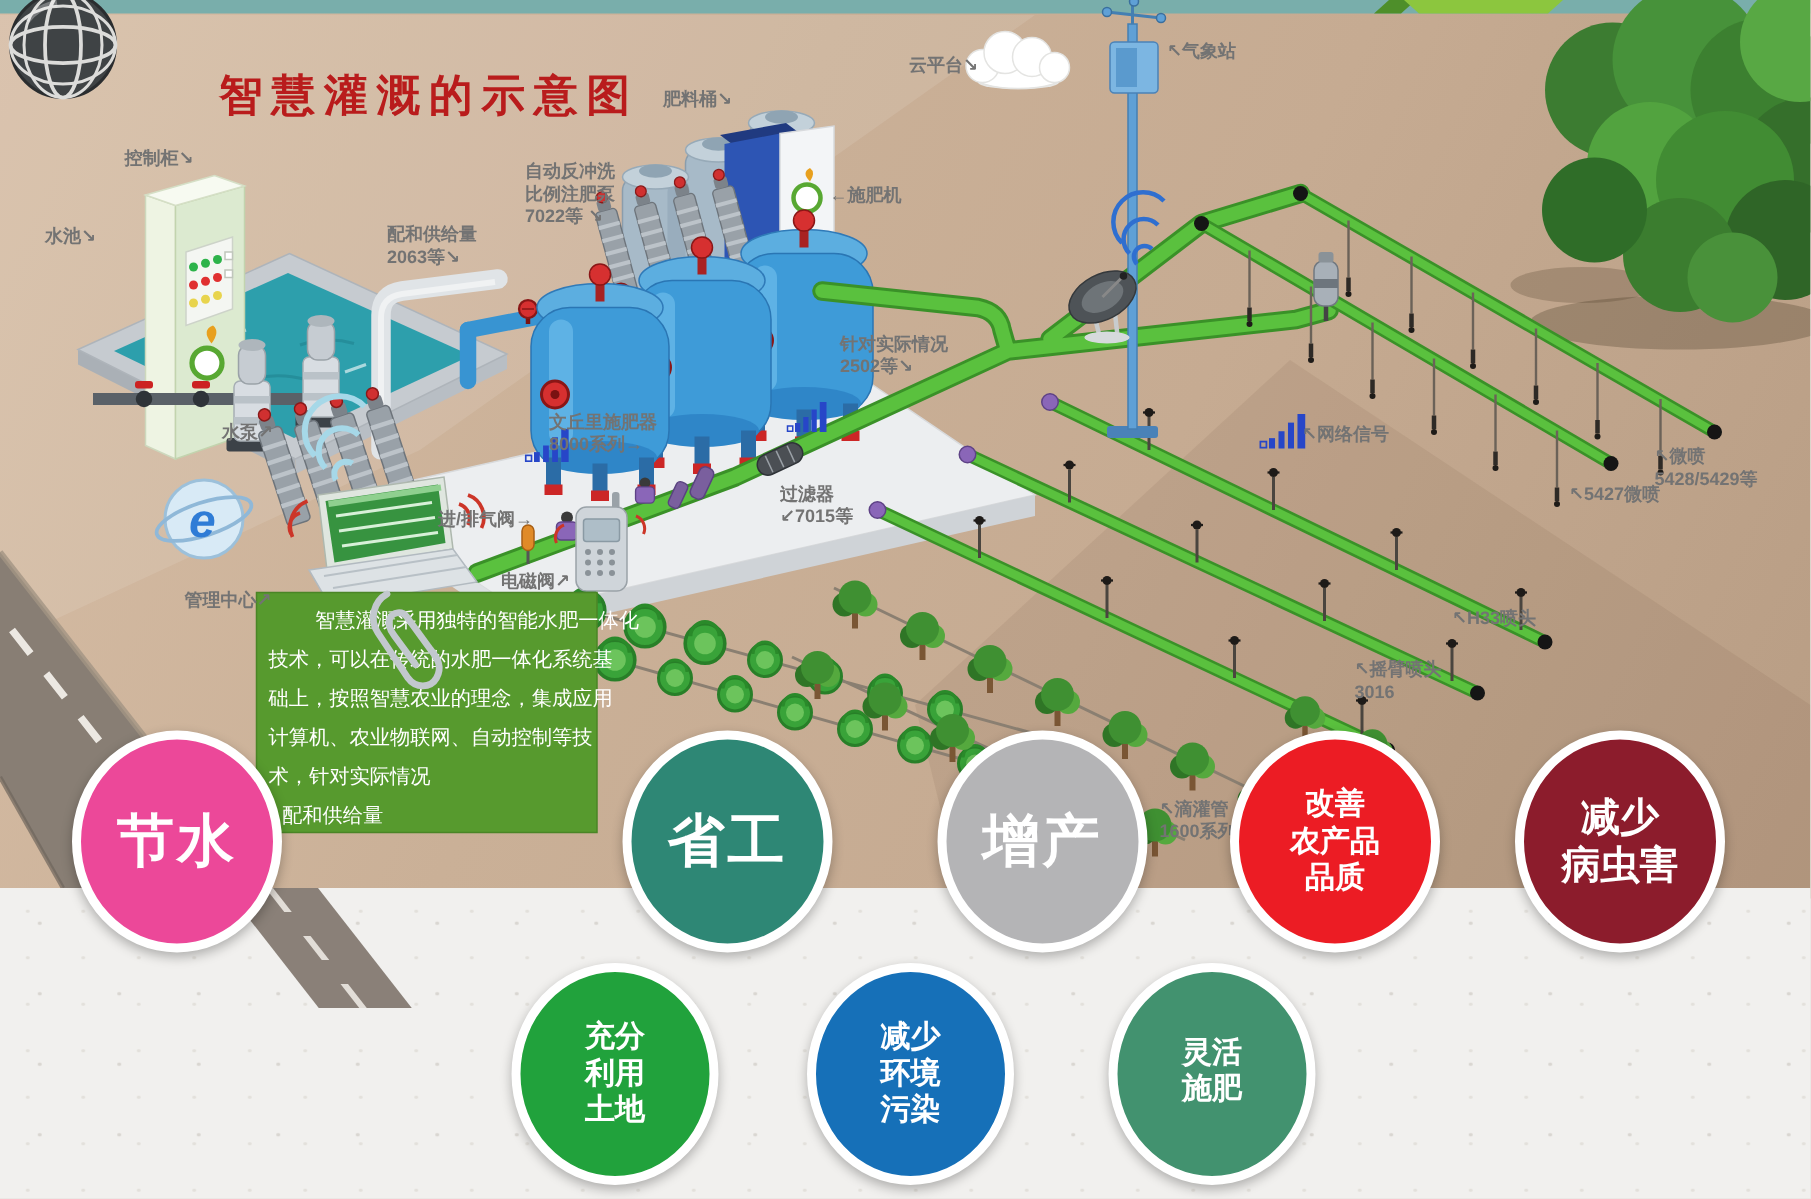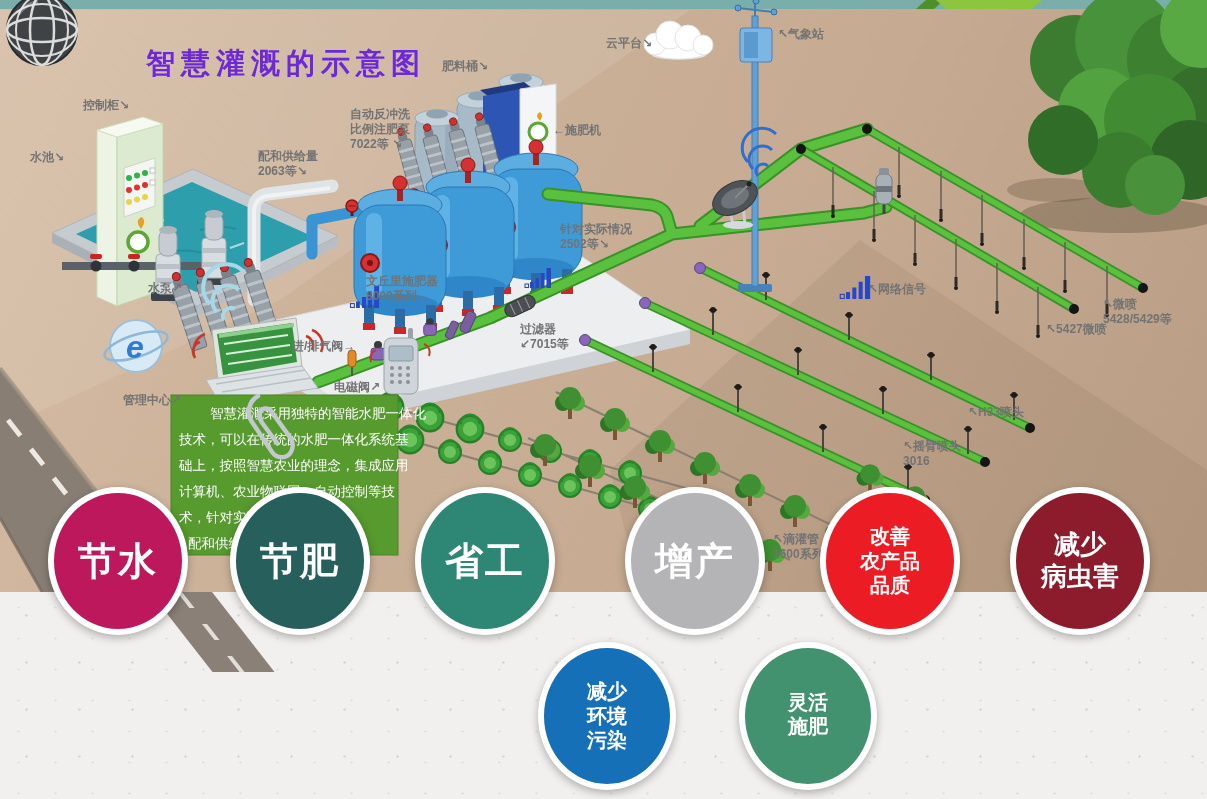--- a/index.html
+++ b/index.html
@@ -441,21 +441,21 @@
       <text class="descline" x="210" y="418">智慧灌溉采用独特的智能水肥一体化</text>
       <text class="descline" x="179" y="444">技术，可以在传统的水肥一体化系统基</text>
       <text class="descline" x="179" y="470">础上，按照智慧农业的理念，集成应用</text>
       <text class="descline" x="179" y="496">计算机、农业物联网、自动控制等技</text>
       <text class="descline" x="179" y="522">术，针对实际情况</text>
       <text class="descline" x="188" y="548">配和供给量</text>
     </g>
     <path d="M258,396 c-9,5 -12,17 -6,26 l20,30 c5,7 15,7 19,0 c4,-7 1,-13 -4,-19 l-16,-22 c-3,-4 -9,-3 -11,1 c-2,4 0,8 3,12 l14,19" stroke="#c2c8ce" stroke-width="4.5" fill="none" stroke-linecap="round"></path>
   </svg>
 
-  <div class="title" style="color: #6d28d9;">智慧灌溉的示意图</div>
+  <div class="title" style="color: #b91c1c;">智慧灌溉的示意图</div>
 
   <div class="lbl" style="left:83px;top:98px">控制柜↘</div>
   <div class="lbl" style="left:30px;top:150px">水池↘</div>
   <div class="lbl" style="left:148px;top:281px">水泵↗</div>
   <div class="lbl c" style="left:258px;top:149px;width:78px">
     <div>配和供给量</div>
       <div>2063等↘</div>
     </div>
   <div class="lbl c" style="left:350px;top:107px;width:80px">
     <div>自动反冲洗</div>
@@ -495,28 +495,30 @@
   <div class="lbl c" style="left:773px;top:532px;width:70px">
     <div>↖滴灌管</div>
       <div>1600系列</div>
     </div>
 
   <div class="whiteband"></div>
   <div class="roadext">
       <div class="dash"></div>
     </div>
 
-  <div class="circle r1 fs-big" style="left: 48px; background-color: #be185d;">节水</div>
-  <div class="circle r1 fs-big" style="left: 230px; background-color: rgb(39, 95, 93);">节肥</div>
+  <div class="circle r1 fs-big" style="left: 48px; background-color: #ec4899;">节水</div>
   <div class="circle r1 fs-big" style="left: 415px; background-color: rgb(46, 135, 117);">省工</div>
   <div class="circle r1 fs-big" style="left: 625px; background-color: rgb(180, 180, 182);">增产</div>
   <div class="circle r1 fs-sm" style="left: 820px; background-color: rgb(236, 28, 36);">改善
 农产品
 品质</div>
   <div class="circle r1 fs-med" style="left: 1010px; background-color: rgb(140, 28, 44);">减少
 病虫害</div>
 
+  <div class="circle r2 fs-sm" style="left: 341px; background-color: rgb(33, 162, 60);">充分
+利用
+土地</div>
   <div class="circle r2 fs-sm" style="left: 538px; background-color: rgb(22, 112, 184);">减少
 环境
 污染</div>
   <div class="circle r2 fs-sm" style="left: 739px; background-color: rgb(66, 146, 111); font-family: Liberation Mono, monospace;">灵活
 施肥</div>
 </div>
 
 </body></html>

